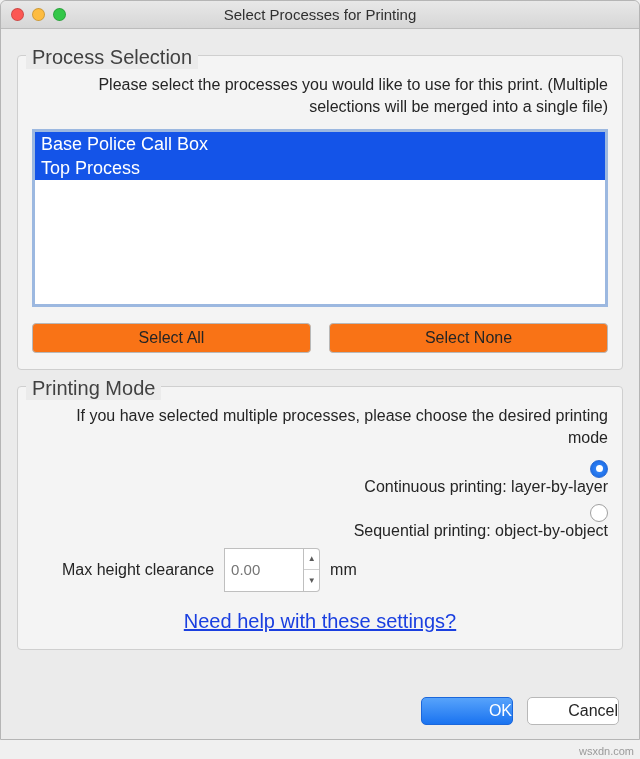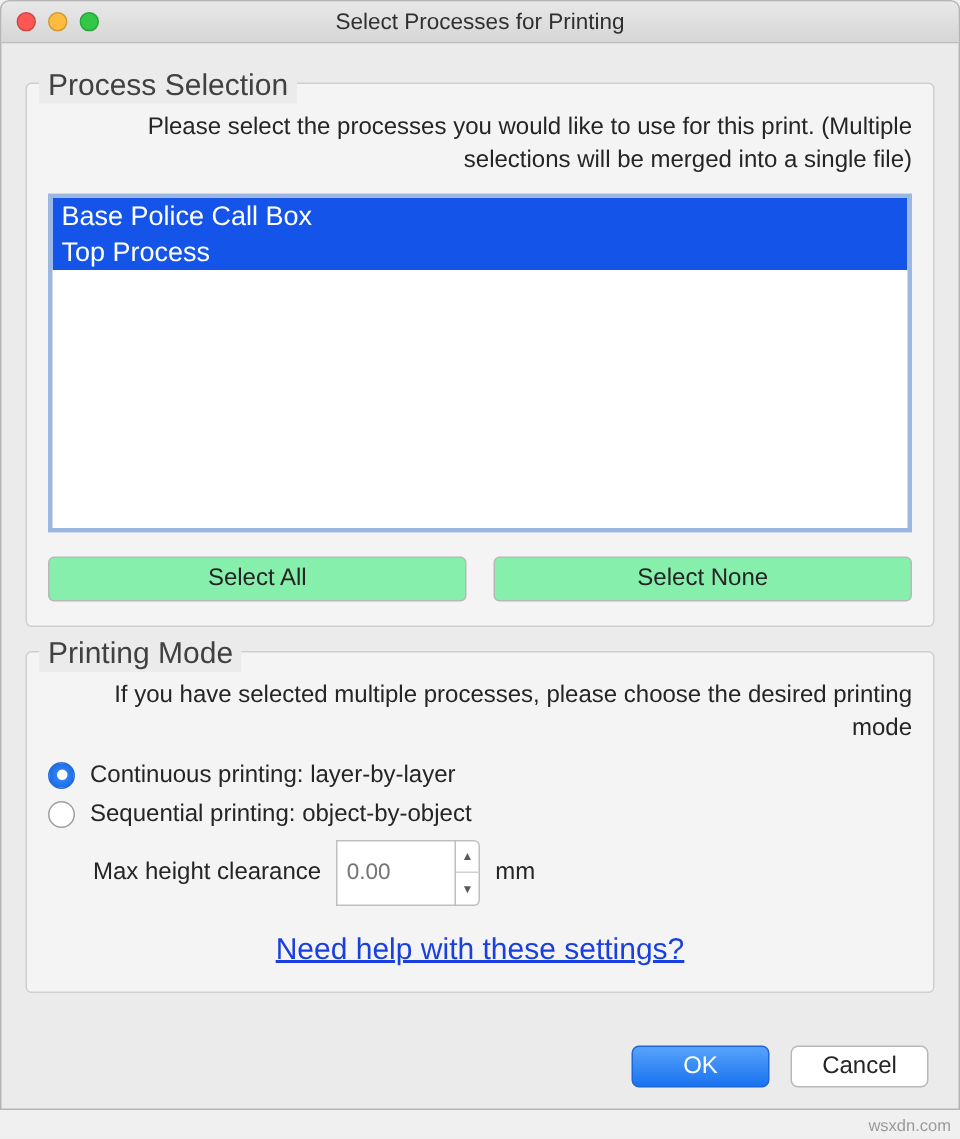--- a/index.html
+++ b/index.html
@@ -55,50 +55,51 @@
       top: -10px; left: 8px;
       background: #ebebeb;
       padding: 0 6px;
       font-size: 20px;
       color: #414141;
     }
     .prompt { font-size: 16px; line-height: 1.4; margin: 4px 0 10px; text-align: right; }
     .listbox {
       border: 3px solid #9cb8e0;
       background: #fff;
-      height: 226px;
+      height: 178px;
       overflow-y: auto;
       margin-bottom: 16px;
     }
     .list-item {
       padding: 2px 6px 1px;
       font-size: 18px;
       font-weight: 500;
       color: #111;
       cursor: default;
     }
     .list-item.selected {
       background: #1454e8;
       color: #fff;
     }
     .btn-row { display: flex; gap: 18px; }
     .btn {
       flex: 1;
-      background: #86efac;
+      background: #f97316;
       border: 1px solid #b8b8b8;
       border-radius: 4px;
       padding: 5px 0;
       font-size: 16px;
       text-align: center;
       cursor: default;
     }
     .radio-row {
-      display: flex; align-items: flex-end; gap: 10px;
+      display: flex; align-items: flex-end; 
       margin: 8px 0;
       font-size: 16px;
+      flex-direction: column;
     }
     .radio {
       width: 18px; height: 18px; border-radius: 50%;
       border: 1px solid #a0a0a0; background: #fff;
       display: flex; align-items: center; justify-content: center;
       flex-shrink: 0;
     }
     .radio.checked {
       background: radial-gradient(circle,#3f8efc 0%,#1d6fe8 70%);
       border-color: #2c6bd4;
@@ -137,21 +138,21 @@
     .footer {
       position: absolute;
       bottom: 14px; right: 20px;
       display: flex; gap: 14px;
     }
     .footer .fbtn {
       min-width: 92px;
       padding: 4px 0;
       border-radius: 5px;
       font-size: 16px;
-      text-align: center;
+      text-align: right;
       cursor: default;
       border: 1px solid #b8b8b8;
       background: #fff;
     }
     .fbtn.primary {
       background: linear-gradient(#57a3fb,#1a73f0);
       border: 1px solid #1b67db;
       color: #fff;
     }
     .watermark {

